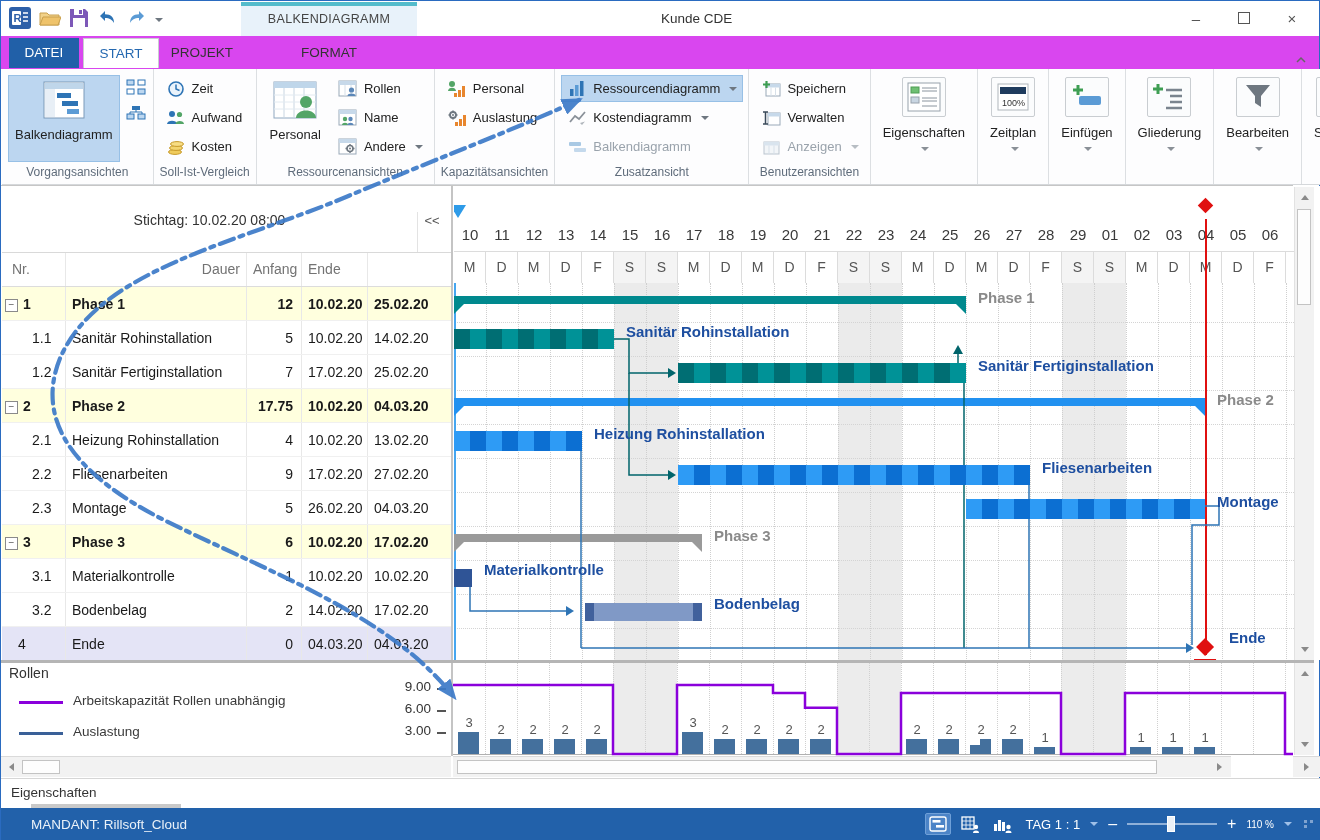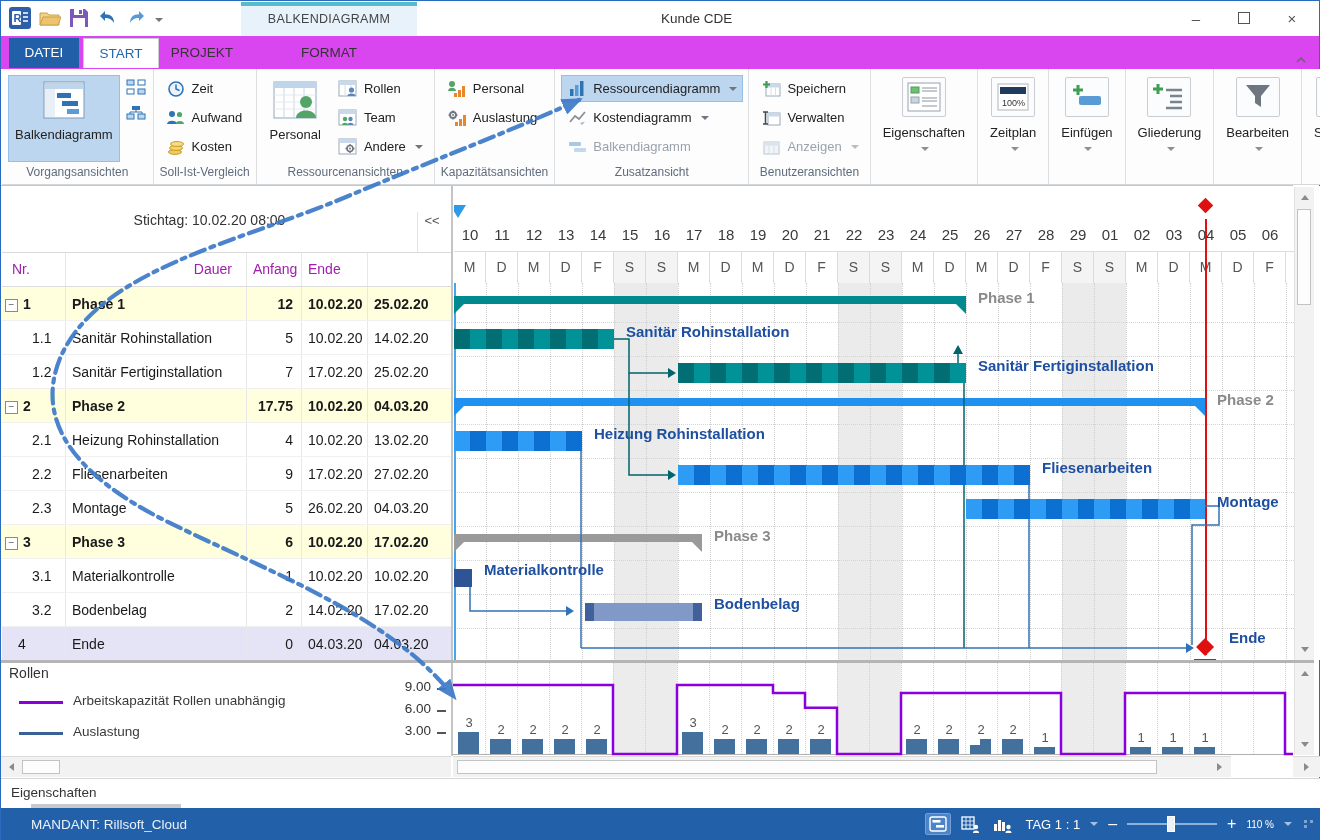--- a/index.html
+++ b/index.html
@@ -49,22 +49,22 @@
   .tallbtn .tri-down{margin-top:7px;border-top-color:#8A9097;}
   
   #main{position:absolute;left:1px;top:185px;width:1318px;height:474px;overflow:hidden;background:#fff;}
   #main-top-border{position:absolute;left:0;top:184px;width:1292px;height:1px;background:#C6C6C6;}
   #pane-divider{position:absolute;left:450px;top:185px;width:2px;height:570px;background:#C4C4C4;}
   
   #stichtag-bar{position:absolute;left:0;top:0;width:450px;height:67px;border-bottom:1px solid #D9D9D9;box-sizing:border-box;background:#fff;}
   #stichtag-text{position:absolute;left:0;top:26px;width:415px;text-align:center;font-size:14px;color:#333;}
   #collapse-left{position:absolute;right:6px;top:26px;width:28px;text-align:center;font-size:13px;color:#555;border-left:1px solid #E3E3E3;height:40px;line-height:18px;}
   #thead{position:absolute;left:0;top:67px;width:450px;height:34px;display:grid;grid-template-columns:64px 181px 55px 66px 84px;border-bottom:1px solid #DCDCDC;box-sizing:border-box;}
-  .th{font-size:14px;color:#a21caf;line-height:33px;border-right:1px solid #E8E8E8;overflow:hidden;white-space:nowrap;}
-  .th.col0{padding-left:10px;}.th.col1{padding-left:6px;}.th.col2{text-align:right;padding-right:14px;}
+  .th{font-size:14px;color:#737373;line-height:33px;border-right:1px solid #E8E8E8;overflow:hidden;white-space:nowrap;}
+  .th.col0{padding-left:10px;}.th.col1{padding-left:6px;}.th.col2{text-align:right;padding-right:6px;}
   .th.col3{padding-left:6px;}.th.col4{padding-left:6px;}
   #tbody{position:absolute;left:0;top:101px;width:450px;}
   .trow{display:grid;grid-template-columns:64px 181px 55px 66px 84px;height:34px;line-height:34px;font-size:14px;color:#1A1A1A;border-bottom:1px solid #F0F0F0;box-sizing:border-box;background:#fff;}
   .trow.phase{background:#FFFFDE;font-weight:bold;}
   .trow.milestone{background:#E4E4F6;}
   .td{border-right:1px solid #E8E8E8;overflow:hidden;white-space:nowrap;}
   .td.col1{padding-left:6px;}.td.col2{text-align:right;padding-right:8px;}
   .td.col3{padding-left:6px;}.td.col4{padding-left:6px;}
   .expander{display:inline-block;width:11px;height:11px;line-height:9px;border:1px solid #8A8A8A;background:#fff;color:#555;font-size:10px;font-weight:normal;text-align:center;margin:0 5px 0 3px;vertical-align:1px;}
   
@@ -313,21 +313,21 @@
                 <div class="ic">
                   <svg width="19" height="17">
                     <rect x="1" y="1" width="17" height="15" fill="#fff" stroke="#9AA9B8"></rect>
                     <rect x="1" y="1" width="17" height="4" fill="#C7D9EA"></rect>
                     <circle cx="7" cy="10" r="2.2" fill="#53A567"></circle>
                     <circle cx="12.5" cy="10" r="2.2" fill="#5B87B8"></circle>
                     <path d="M4 16 C4 13 10 13 10 16 Z" fill="#53A567"></path>
                     <path d="M9.5 16 C9.5 13 15.5 13 15.5 16 Z" fill="#5B87B8"></path>
                   </svg>
                 </div>
-                <div class="lb">Team</div>
+                <div class="lb">Name</div>
               </div>
               <div class="sbtn">
                 <div class="ic">
                   <svg width="19" height="17">
                     <rect x="1" y="1" width="17" height="15" fill="#fff" stroke="#9AA9B8"></rect>
                     <rect x="1" y="1" width="17" height="4" fill="#C7D9EA"></rect>
                     <circle cx="12" cy="10.5" r="3" fill="none" stroke="#6E7780" stroke-width="1.6"></circle>
                     <circle cx="12" cy="10.5" r="1" fill="#6E7780"></circle>
                     <path d="M12 6 V8 M12 13 V15 M7.5 10.5 H9.5 M14.5 10.5 H16.5" stroke="#6E7780" stroke-width="1.4"></path>
                   </svg>

